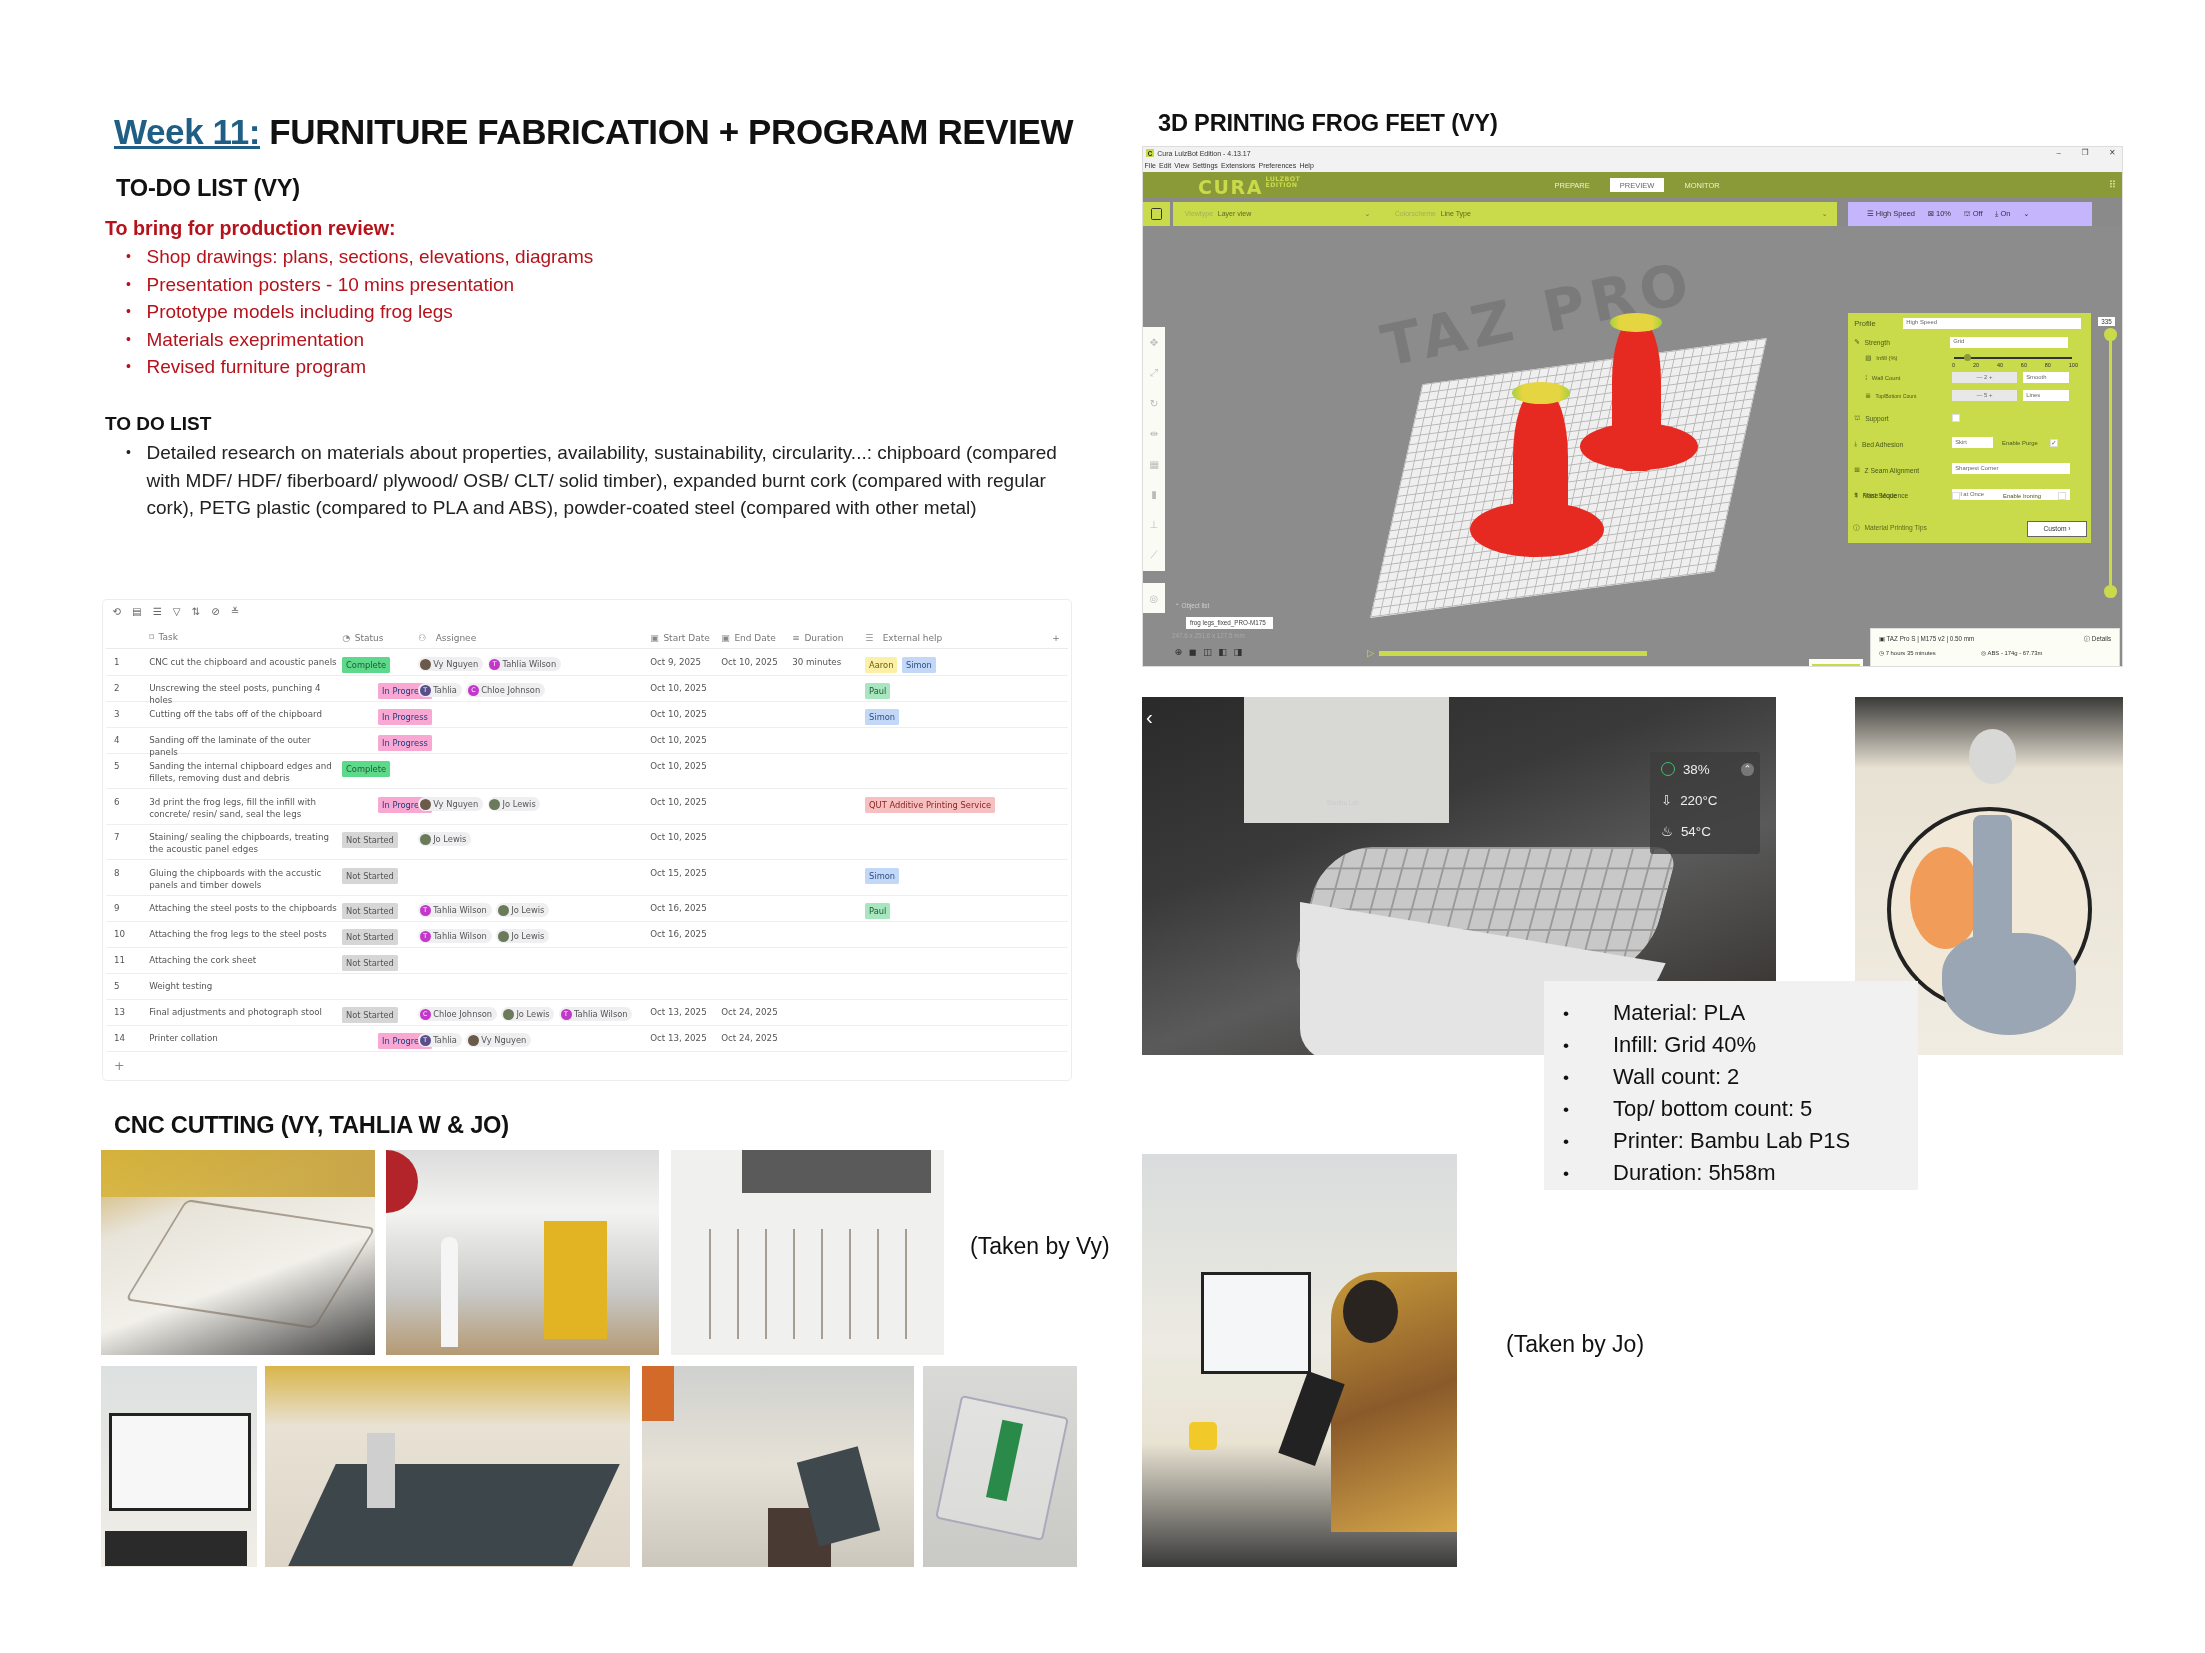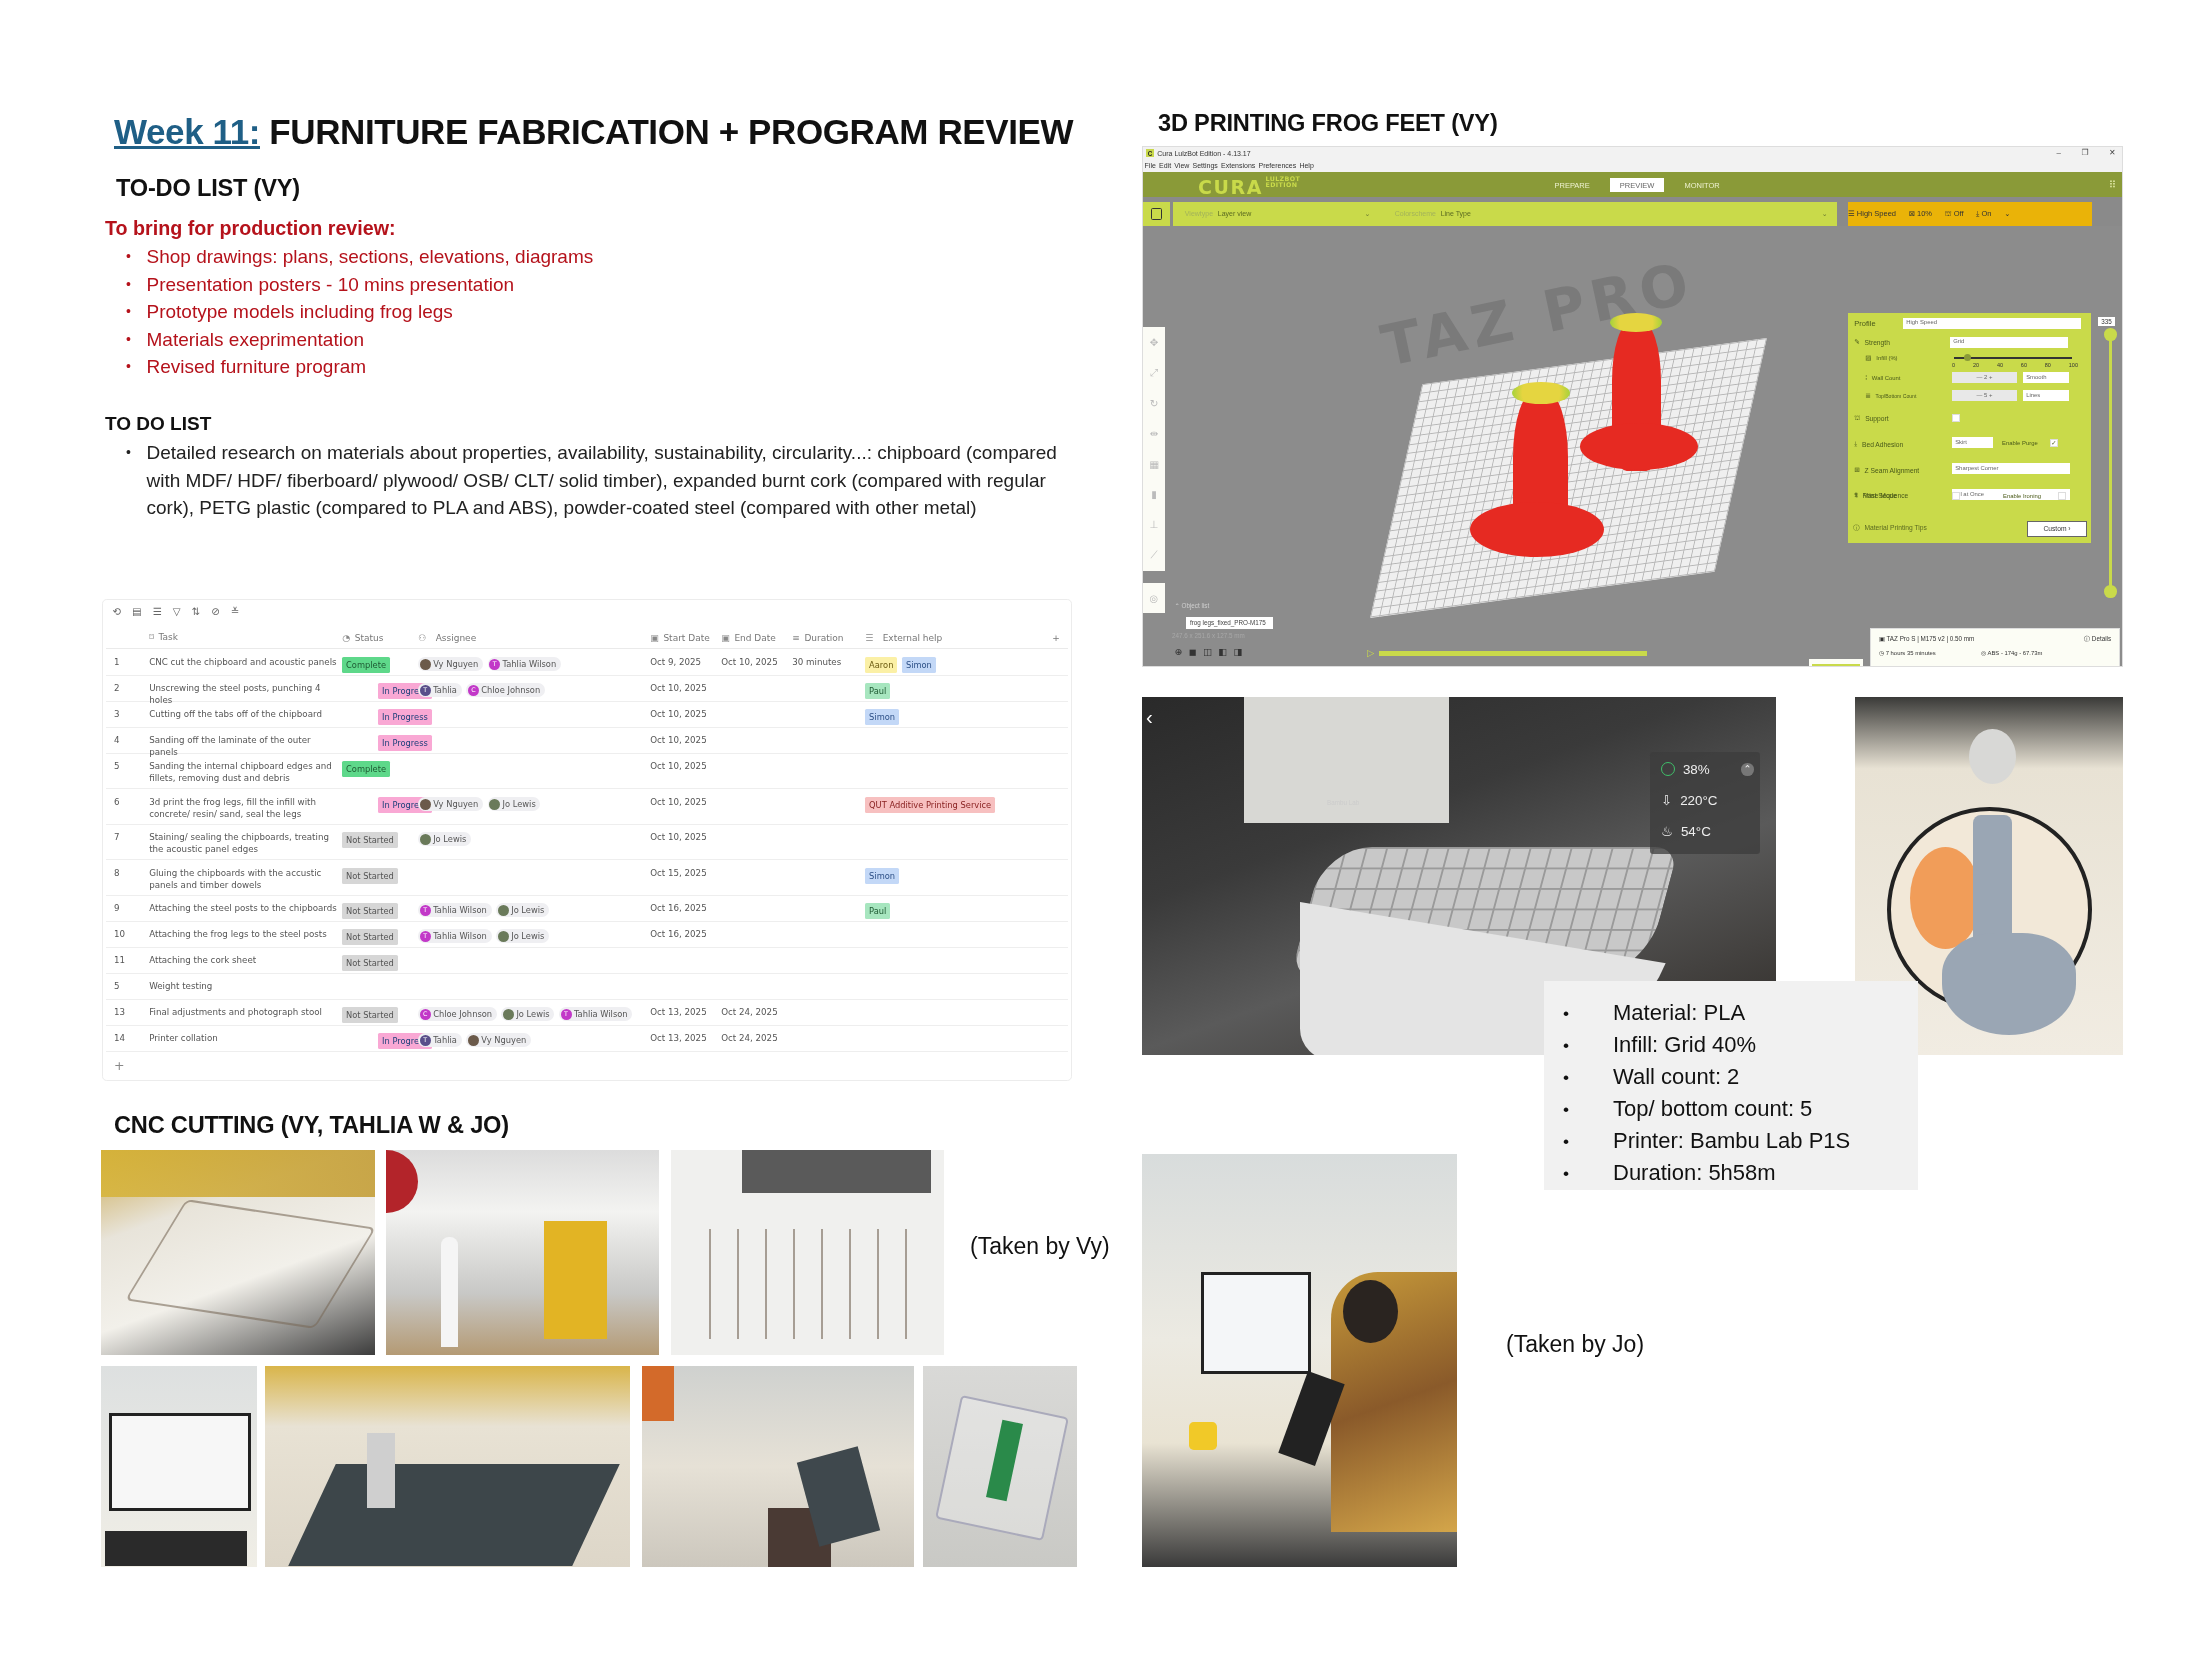--- a/index.html
+++ b/index.html
@@ -49,21 +49,21 @@
   .cura-menu { position: absolute; left: 0; top: 12.6px; right: 0; height: 12.6px; background: #f2f2f2; font-size: 7px; color: #333; padding-left: 1.6px; display: flex; gap: 3.2px; align-items: center; }
   .cura-header { position: absolute; left: 0; top: 25px; right: 0; height: 25px; background: #8a9a38; }
   .cura-brand { position: absolute; left: 55px; top: 3.9px; color: #c9da4a; font-weight: bold; font-size: 19px; letter-spacing: 1.6px; font-family: "DejaVu Sans", sans-serif; }
   .cura-brand small { font-size: 6.3px; display: inline-block; line-height: 6.3px; vertical-align: top; margin-left: 2.4px; letter-spacing: 0.4px; }
   .cura-tabs { position: absolute; left: 402px; top: 6.3px; display: flex; gap: 11px; font-size: 7.5px; color: #eef2d0; }
   .cura-tab { padding: 2.4px 9.5px; }
   .cura-tab.active { background: #fff; color: #666; }
   .cura-grid { position: absolute; right: 6.3px; top: 7px; color: #e8f0b0; font-size: 9.5px; }
   .cura-toolbar { position: absolute; left: 30px; top: 55px; width: 664px; height: 23.6px; background: #c9da4a; font-size: 7px; color: #5a6a20; display: flex; align-items: center; padding-left: 11.8px; gap: 4.7px; }
   .cura-open { position: absolute; left: 0px; top: 55px; width: 27px; height: 23.6px; background: #c9da4a; display: flex; align-items: center; justify-content: center; }
-  .cura-quick { position: absolute; left: 705px; top: 55px; width: 244px; height: 23.6px; background: #eab308; font-size: 7.5px; color: #333; display: flex; align-items: center; gap: 12.6px; padding-left: 0; }
+  .cura-quick { position: absolute; left: 705px; top: 55px; width: 244px; height: 23.6px; background: #c4b5fd; font-size: 7.5px; color: #333; display: flex; align-items: center; gap: 12.6px; padding-left: 19px; }
   .viewport { position: absolute; left: 0; top: 79px; width: 981px; height: 443px; background: #8c8c8c; }
   .left-tools { position: absolute; left: 0; top: 101px; width: 22px; height: 244px; background: #fbfbf5; display: flex; flex-direction: column; align-items: center; justify-content: space-around; font-size: 10.2px; color: #bbb; }
   .left-tools2 { position: absolute; left: 0; top: 357px; width: 22px; height: 30px; background: #fbfbf5; display: flex; align-items: center; justify-content: center; color: #bbb; font-size: 10.2px; }
   .objlist { position: absolute; left: 31.5px; top: 376px; font-size: 6.3px; color: #cfcfcf; }
   .objname { position: absolute; left: 43px; top: 391px; background: #fff; font-size: 6.3px; color: #444; padding: 2.4px 3.9px; width: 87px; }
   .objdims { position: absolute; left: 29px; top: 406px; font-size: 6.3px; color: #a8a8a8; }
   .view-btns { position: absolute; left: 31.5px; top: 420px; display: flex; gap: 6.3px; font-size: 9.5px; color: #333; }
   .bed { position: absolute; left: 236px; top: 126px; width: 331px; height: 236px; background: repeating-linear-gradient(0deg, #fff 0 7.9px, #c8c8c8 7.9px 8.7px), #fff; transform: skewX(-20deg) rotate(-8deg); opacity: .9; background-image: linear-gradient(#bbb 0.8px, transparent 0.8px), linear-gradient(90deg, #bbb 0.8px, transparent 0.8px); background-size: 8.7px 8.7px; background-color: #fafafa; }
   .taz { position: absolute; left: 236px; top: 55px; font-size: 57px; font-weight: bold; color: #7a7a7a; transform: rotate(-12deg); letter-spacing: 6.3px; font-family: "DejaVu Sans", sans-serif; }
   .leg { position: absolute; background: #e62a22; border-radius: 40% 40% 30% 30%; }

